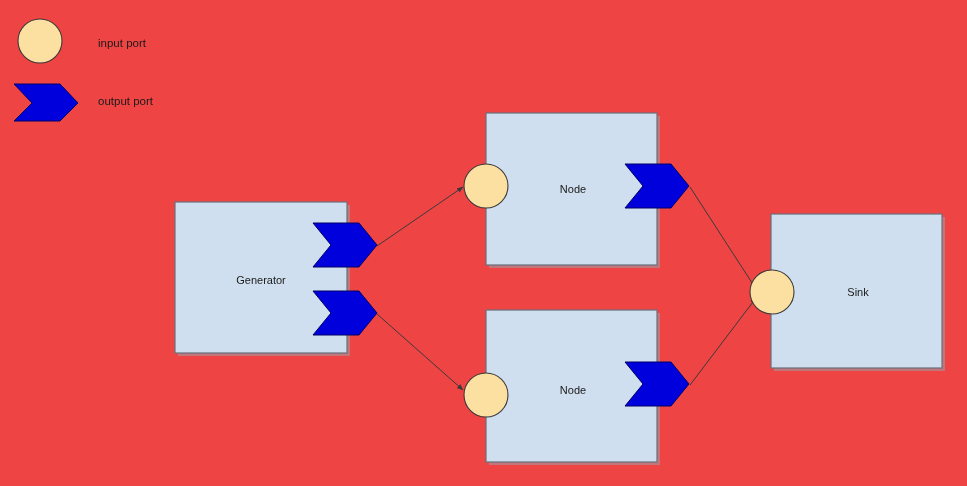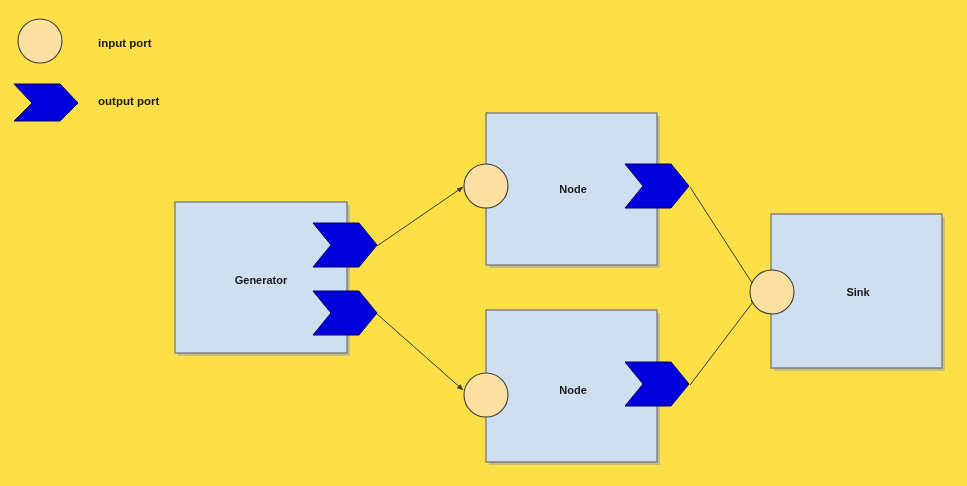--- a/index.html
+++ b/index.html
@@ -11,22 +11,21 @@
   body {
     font-family: "Liberation Sans", sans-serif;
     width: 967px;
     height: 486px;
     overflow: hidden;
   }
   #canvas {
     position: relative;
     width: 967px;
     height: 486px;
-    background: #fde047;
-    font-weight: bold;
+    background: #ef4444;
   }
   #diagram-svg {
     position: absolute;
     left: 0;
     top: 0;
     width: 967px;
     height: 486px;
   }
   .node-label {
     font-family: "Liberation Sans", sans-serif;

